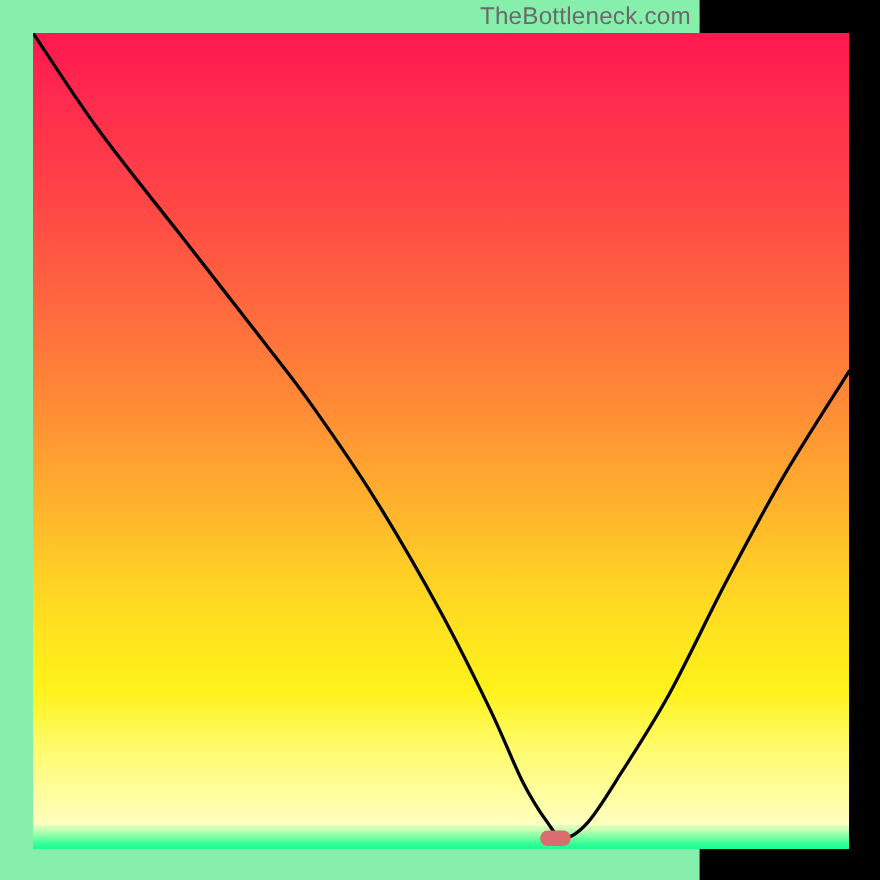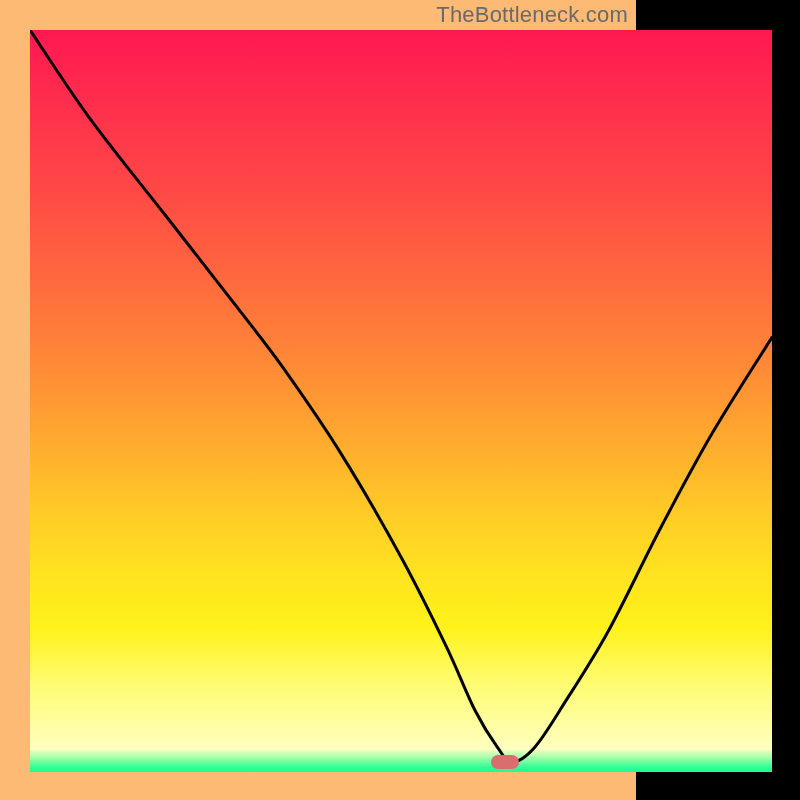--- a/index.html
+++ b/index.html
@@ -7,21 +7,21 @@
     padding: 0;
     width: 800px;
     height: 800px;
     background: #000;
     font-family: Arial, Helvetica, sans-serif;
   }
   .stage {
     position: relative;
     width: 636px;
     height: 800px;
-    background: #fdba74;
+    background: #86efac;
     text-decoration: underline;
   }
   .watermark {
     position: absolute;
     top: 2px;
     right: 8px;
     color: #6a6a6a;
     font-size: 22px;
     font-weight: 500;
     letter-spacing: 0.2px;

